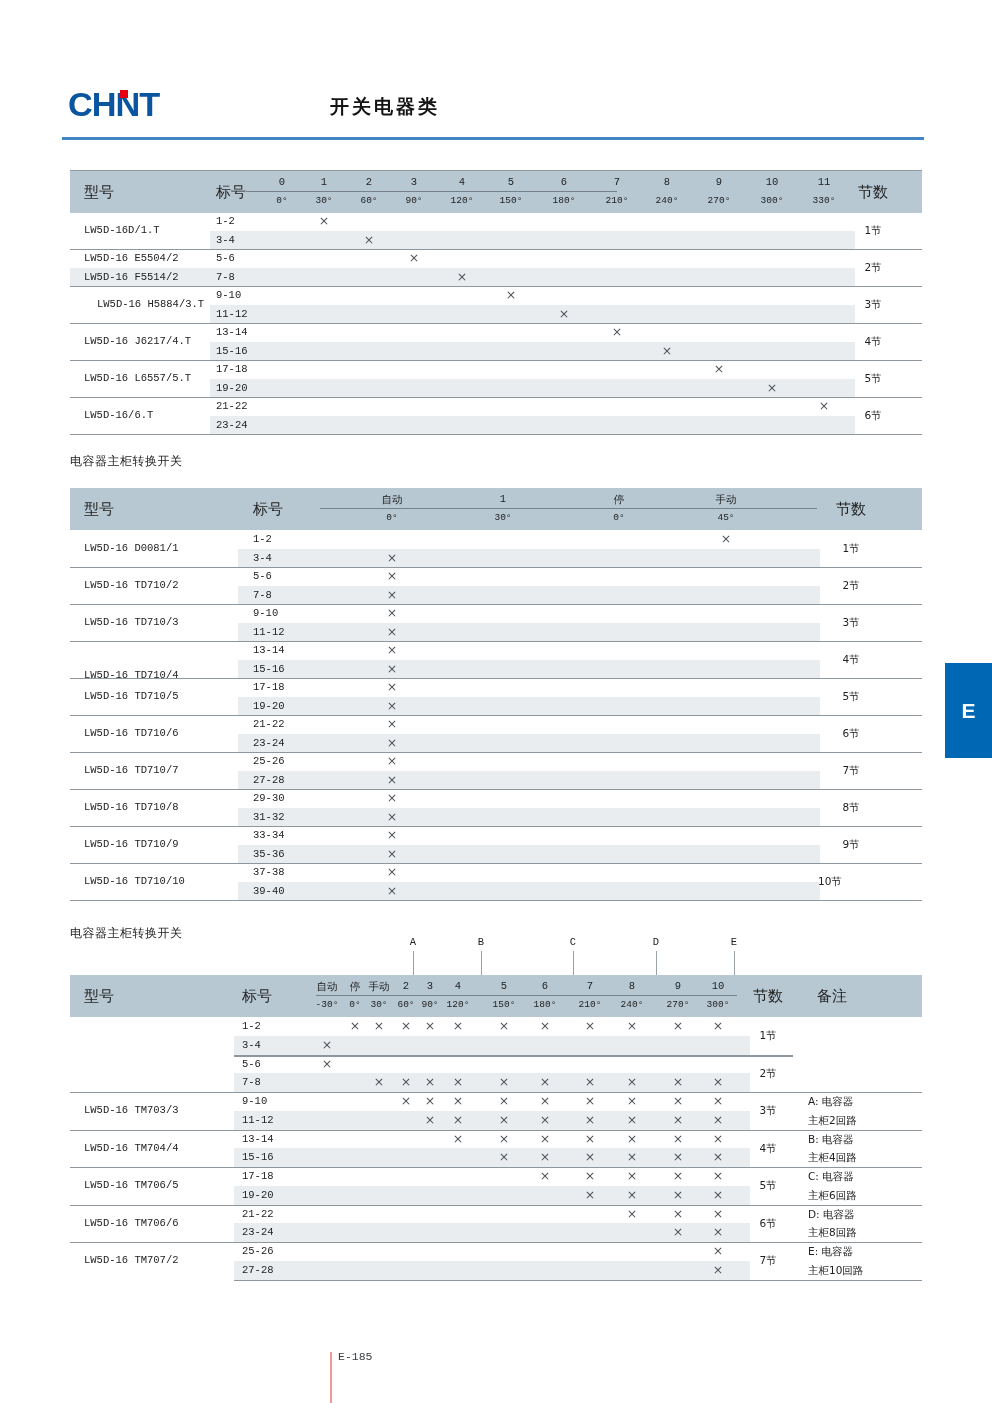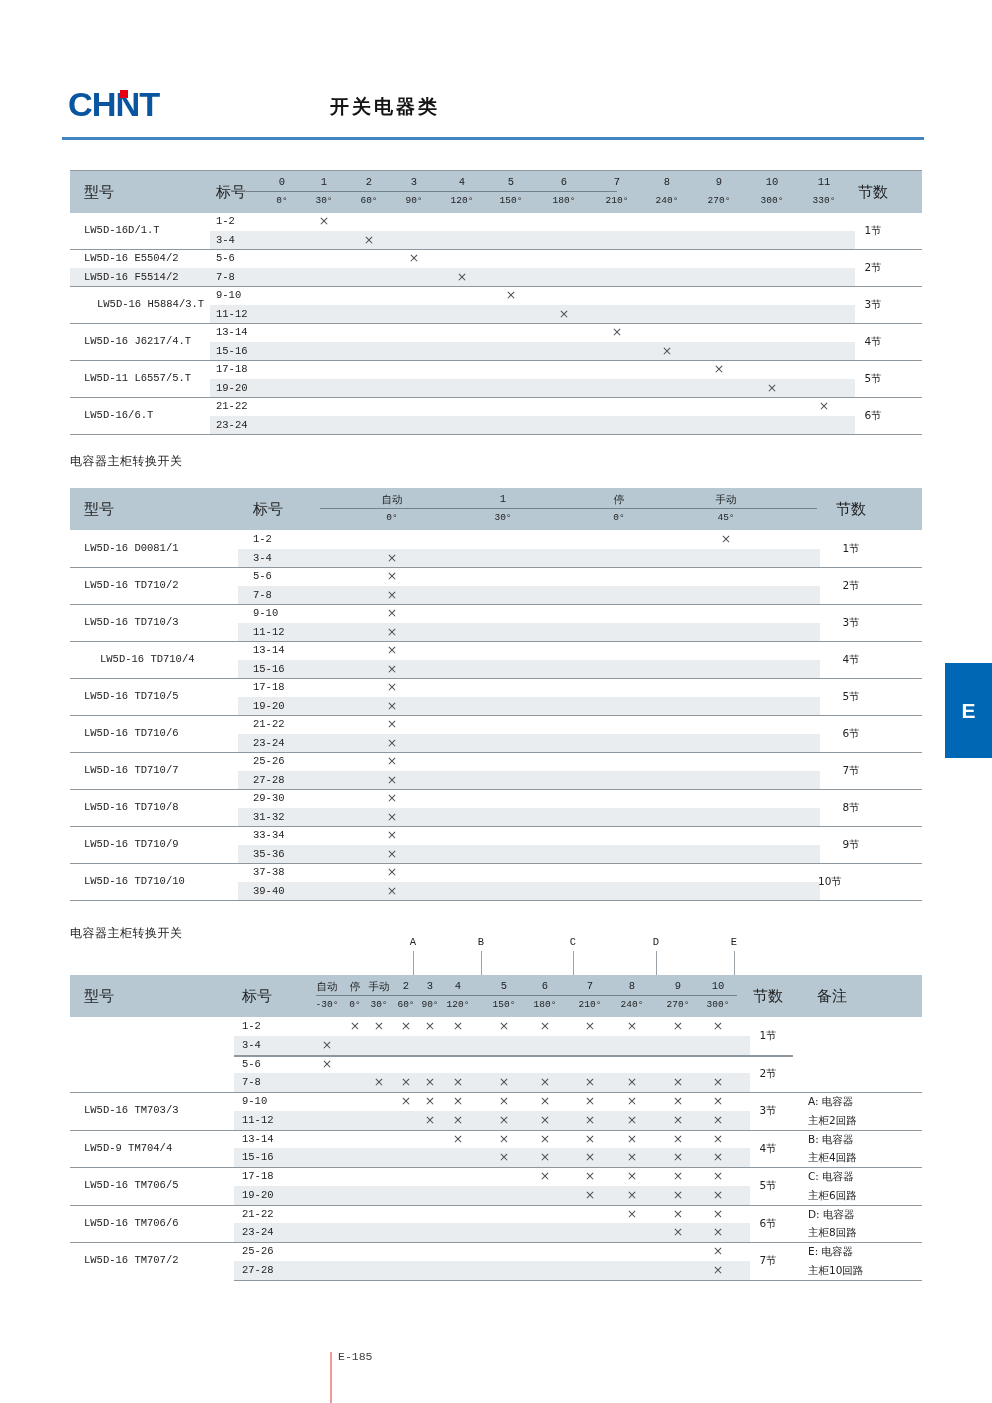--- a/index.html
+++ b/index.html
@@ -120,21 +120,21 @@
         <span class="tech model" style="left: 14px; top: 0px; line-height: 37px;">LW5D-16 J6217/4.T</span>
         <span class="tech rlabel" style="left: 146px; top: 0px; line-height: 18.5px;">13-14</span>
         <span class="mark" style="left: 539px; top: 0px; line-height: 18.5px;">×</span>
         <span class="tech rlabel" style="left: 146px; top: 18.5px; line-height: 18.5px;">15-16</span>
         <span class="mark" style="left: 589px; top: 18.5px; line-height: 18.5px;">×</span>
         <span class="cn sections" style="left: 766px; width: 74px; top: 0px; line-height: 37px; text-align: center;">4节</span>
       </div>
       <div class="tgroup" style="top: 190px; height: 37px;">
         <div class="sep" style="left: 0px; width: 852px; top: 0px; height: 1px;"></div>
         <div class="stripe" style="left: 140px; width: 645px; top: 18.5px; height: 18.5px;"></div>
-        <span class="tech model" style="left: 14px; top: 0px; line-height: 37px;">LW5D-11 L6557/5.T</span>
+        <span class="tech model" style="left: 14px; top: 0px; line-height: 37px;">LW5D-16 L6557/5.T</span>
         <span class="tech rlabel" style="left: 146px; top: 0px; line-height: 18.5px;">17-18</span>
         <span class="mark" style="left: 641px; top: 0px; line-height: 18.5px;">×</span>
         <span class="tech rlabel" style="left: 146px; top: 18.5px; line-height: 18.5px;">19-20</span>
         <span class="mark" style="left: 694px; top: 18.5px; line-height: 18.5px;">×</span>
         <span class="cn sections" style="left: 766px; width: 74px; top: 0px; line-height: 37px; text-align: center;">5节</span>
       </div>
       <div class="tgroup" style="top: 227px; height: 37px;">
         <div class="sep" style="left: 0px; width: 852px; top: 0px; height: 1px;"></div>
         <div class="stripe" style="left: 140px; width: 645px; top: 18.5px; height: 18.5px;"></div>
         <span class="tech model" style="left: 14px; top: 0px; line-height: 37px;">LW5D-16/6.T</span>
@@ -187,21 +187,21 @@
         <span class="tech model" style="left: 14px; top: 0px; line-height: 37px;">LW5D-16 TD710/3</span>
         <span class="tech rlabel" style="left: 183px; top: 0px; line-height: 18.5px;">9-10</span>
         <span class="mark" style="left: 314px; top: 0px; line-height: 18.5px;">×</span>
         <span class="tech rlabel" style="left: 183px; top: 18.5px; line-height: 18.5px;">11-12</span>
         <span class="mark" style="left: 314px; top: 18.5px; line-height: 18.5px;">×</span>
         <span class="cn sections" style="left: 748px; width: 66px; top: 0px; line-height: 37px; text-align: center;">3节</span>
       </div>
       <div class="tgroup" style="top: 153px; height: 37px;">
         <div class="sep" style="left: 0px; width: 852px; top: 0px; height: 1px;"></div>
         <div class="stripe" style="left: 168px; width: 582px; top: 18.5px; height: 18.5px;"></div>
-        <span class="tech model" style="left: 14px; top: 0px; line-height: 37px; margin-left: 16px;">LW5D-16 TD710/4</span>
+        <span class="tech model" style="left: 14px; top: 16px; line-height: 37px;">LW5D-16 TD710/4</span>
         <span class="tech rlabel" style="left: 183px; top: 0px; line-height: 18.5px;">13-14</span>
         <span class="mark" style="left: 314px; top: 0px; line-height: 18.5px;">×</span>
         <span class="tech rlabel" style="left: 183px; top: 18.5px; line-height: 18.5px;">15-16</span>
         <span class="mark" style="left: 314px; top: 18.5px; line-height: 18.5px;">×</span>
         <span class="cn sections" style="left: 748px; width: 66px; top: 0px; line-height: 37px; text-align: center;">4节</span>
       </div>
       <div class="tgroup" style="top: 190px; height: 37px;">
         <div class="sep" style="left: 0px; width: 852px; top: 0px; height: 1px;"></div>
         <div class="stripe" style="left: 168px; width: 582px; top: 18.5px; height: 18.5px;"></div>
         <span class="tech model" style="left: 14px; top: 0px; line-height: 37px;">LW5D-16 TD710/5</span>
@@ -368,21 +368,21 @@
         <span class="mark" style="left: 554px; top: 18.75px; line-height: 18.75px;">×</span>
         <span class="mark" style="left: 600px; top: 18.75px; line-height: 18.75px;">×</span>
         <span class="mark" style="left: 640px; top: 18.75px; line-height: 18.75px;">×</span>
         <span class="cn sections" style="left: 664px; width: 68px; top: 0px; line-height: 37.5px; text-align: center;">3节</span>
         <span class="cn remark" style="left: 738px; top: 0px; line-height: 18.75px;">A: 电容器</span>
         <span class="cn remark" style="left: 738px; top: 18.75px; line-height: 18.75px;">主柜2回路</span>
       </div>
       <div class="tgroup" style="top: 154.5px; height: 37.5px;">
         <div class="sep" style="left: 0px; width: 852px; top: 0px; height: 1px;"></div>
         <div class="stripe" style="left: 164px; width: 516px; top: 18.75px; height: 18.75px;"></div>
-        <span class="tech model" style="left: 14px; top: 0px; line-height: 37.5px;">LW5D-9 TM704/4</span>
+        <span class="tech model" style="left: 14px; top: 0px; line-height: 37.5px;">LW5D-16 TM704/4</span>
         <span class="tech rlabel" style="left: 172px; top: 0px; line-height: 18.75px;">13-14</span>
         <span class="mark" style="left: 380px; top: 0px; line-height: 18.75px;">×</span>
         <span class="mark" style="left: 426px; top: 0px; line-height: 18.75px;">×</span>
         <span class="mark" style="left: 467px; top: 0px; line-height: 18.75px;">×</span>
         <span class="mark" style="left: 512px; top: 0px; line-height: 18.75px;">×</span>
         <span class="mark" style="left: 554px; top: 0px; line-height: 18.75px;">×</span>
         <span class="mark" style="left: 600px; top: 0px; line-height: 18.75px;">×</span>
         <span class="mark" style="left: 640px; top: 0px; line-height: 18.75px;">×</span>
         <span class="tech rlabel" style="left: 172px; top: 18.75px; line-height: 18.75px;">15-16</span>
         <span class="mark" style="left: 426px; top: 18.75px; line-height: 18.75px;">×</span>

